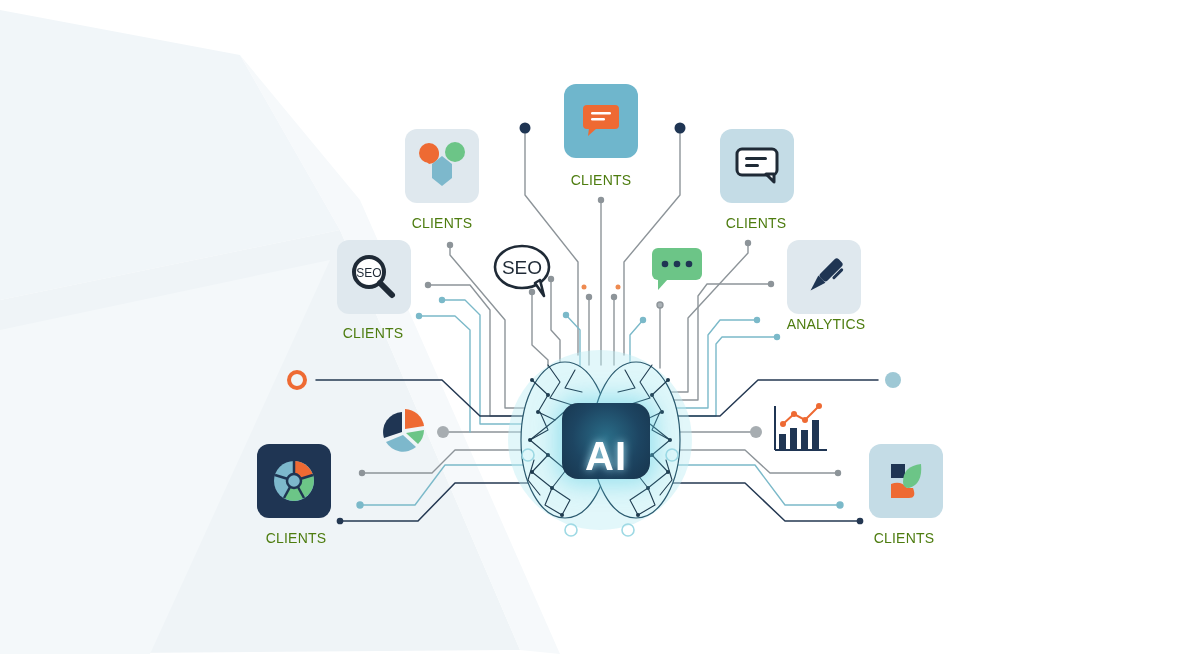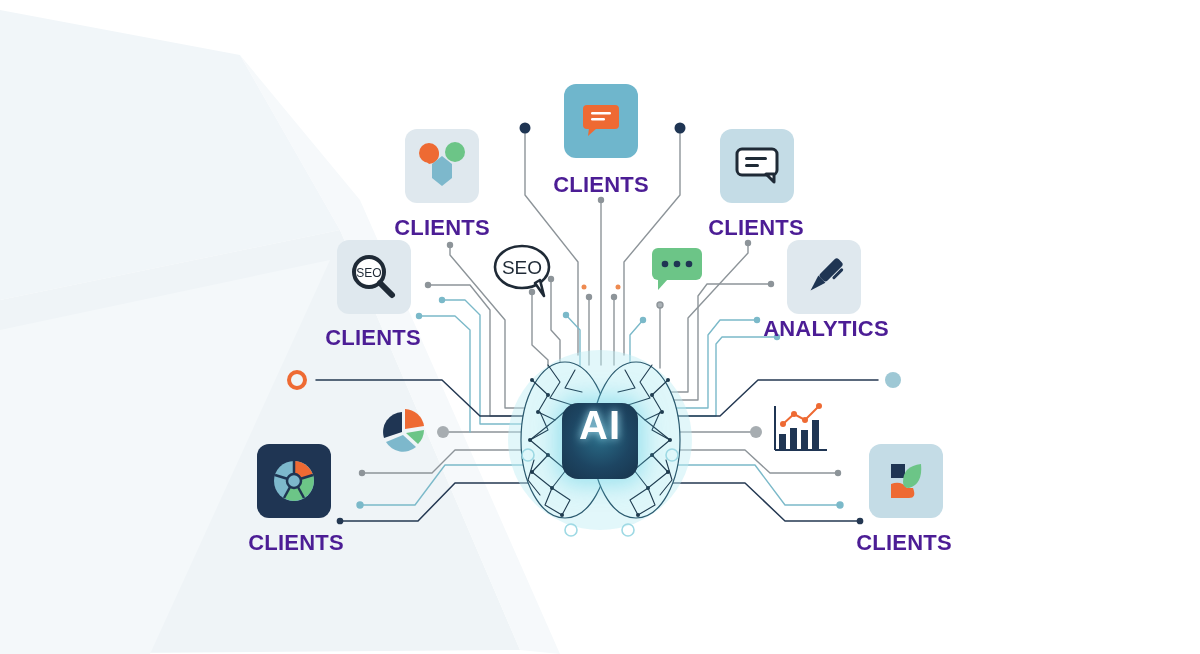--- a/index.html
+++ b/index.html
@@ -13,30 +13,30 @@
   svg.wires { position:absolute; left:0; top:0; }
   .tile {
     position:absolute; width:74px; height:74px; border-radius:12px;
     display:flex; align-items:center; justify-content:center;
   }
   .tile.light { background:#dfe8ee; }
   .tile.teal { background:#6fb6cc; }
   .tile.tealsoft { background:#c4dce6; }
   .tile.dark { background:#1f3553; }
   .label {
-    position:absolute; font-size:22px; color:#4c1d95; letter-spacing:0.2px;
-    transform:translateX(-50%); white-space:nowrap;font-weight:bold;
+    position:absolute; font-size:14px; color:#4d7c0f; letter-spacing:0.2px;
+    transform:translateX(-50%); white-space:nowrap;
   }
   .free-icon { position:absolute; }
   .ai-chip {
-    position:absolute; left:562px; top:403px; width:76px; height:76px;
+    position:absolute; left:562px; top:403px; width:88px; height:76px;
     border-radius:16px;
     background:radial-gradient(circle at 50% 45%, #2a6d88 0%, #1d4562 55%, #17344c 100%);
     box-shadow:0 0 22px 6px rgba(100,210,230,0.55);
-    display:flex; align-items:flex-start; justify-content:center;
+    display:flex; align-items:flex-end; justify-content:center;
     color:#ffffff; font-size:40px; font-weight:bold; letter-spacing:1px;
     text-shadow:0 0 8px rgba(180,240,255,0.9);
   }
 </style>
 </head>
 <body>
 
 <svg class="bg-shape" width="1200" height="654" viewBox="0 0 1200 654">
   <polygon points="0,10 240,55 340,230 0,300" fill="#f1f6f9"></polygon>
   <polygon points="0,300 340,230 520,650 0,654" fill="#eff4f7"></polygon>

